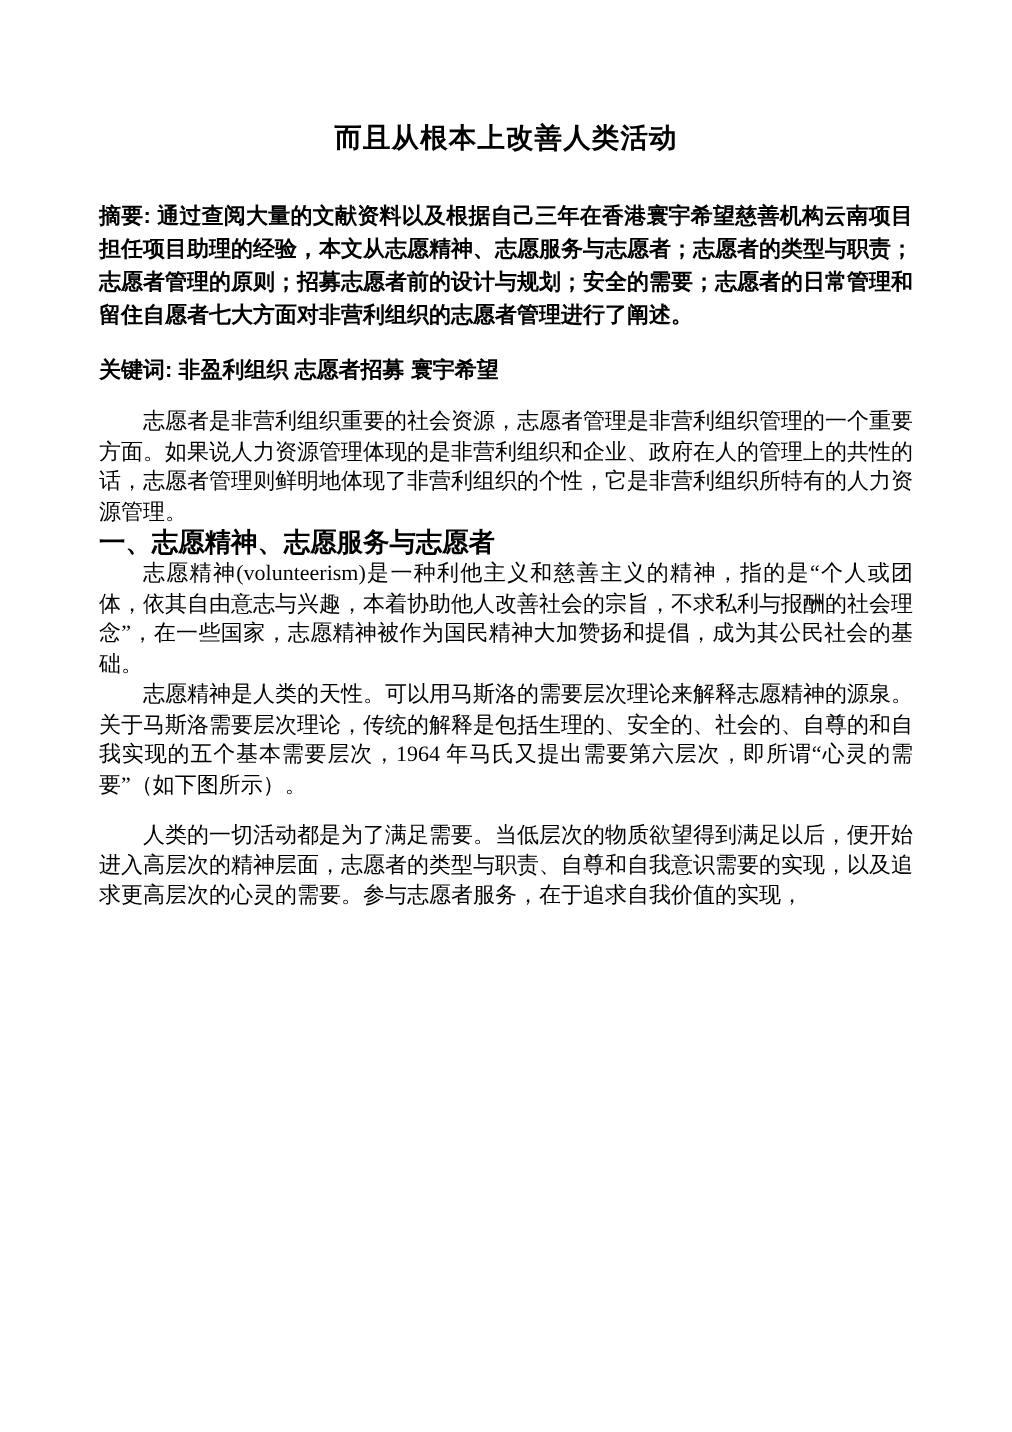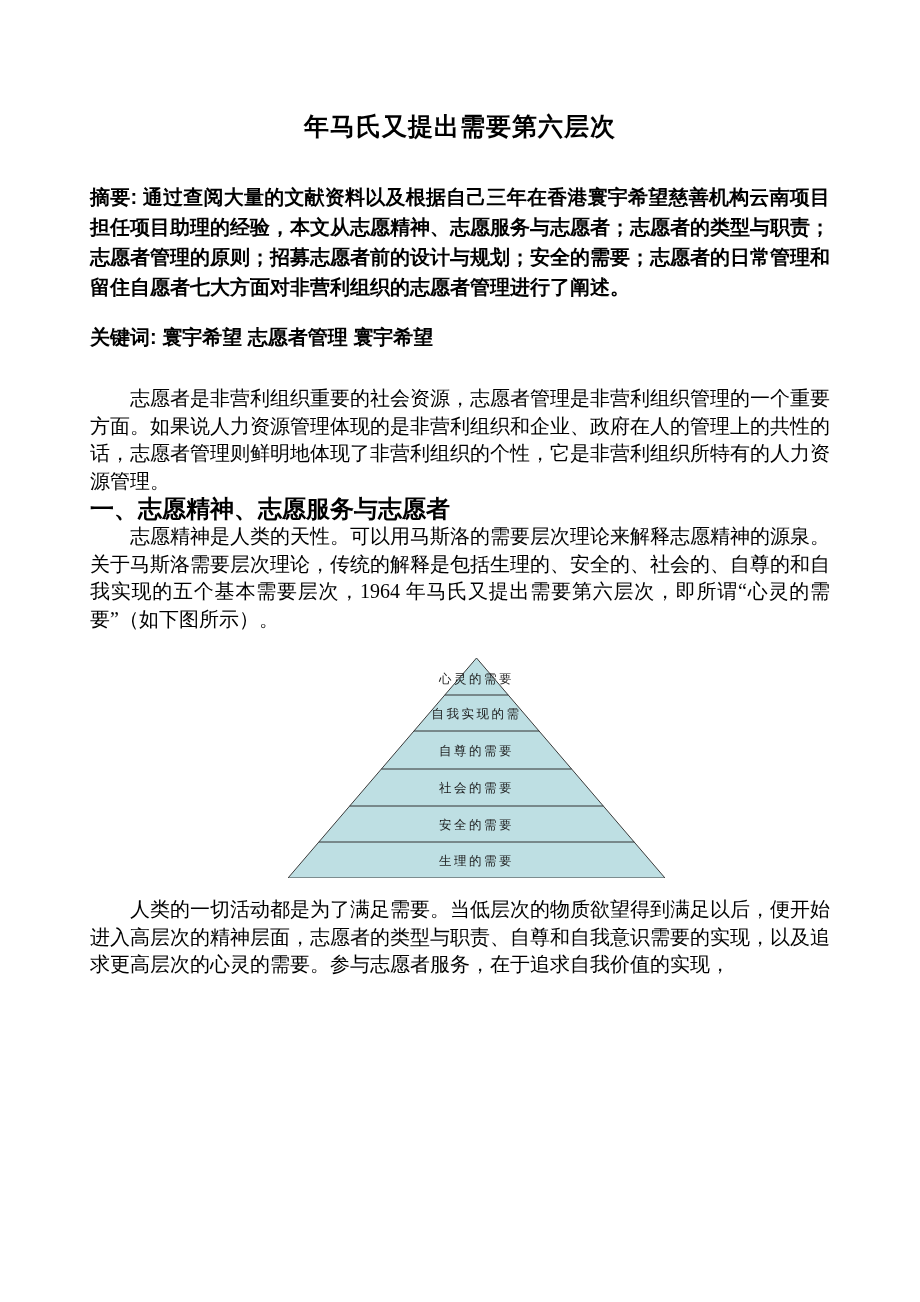--- a/index.html
+++ b/index.html
@@ -42,21 +42,21 @@
     line-height: 30px;
   }
 
   .body-para {
     margin: 0;
     font-size: 20px;
     line-height: 27.5px;
     text-align: justify;
     text-indent: 2em;
   }
-  .para-first { margin-top: 33px; }
+  .para-first { margin-top: 18px; }
 
   .section-heading {
     margin: 0;
     font-family: "Liberation Sans", sans-serif;
     font-weight: 700;
     font-size: 24px;
     line-height: 28px;
   }
 
   .pyramid-wrap {
@@ -77,48 +77,32 @@
   }
 
   .para-last { margin-top: 18px; }
 </style>
 </head>
 <body>
 
 <div class="page">
   <div class="content">
 
-    <h1 class="doc-title">年马氏又提出需要第六层次</h1>
+    <h1 class="doc-title">而且从根本上改善人类活动</h1>
 
     <p class="abstract">摘要: 通过查阅大量的文献资料以及根据自己三年在香港寰宇希望慈善机构云南项目担任项目助理的经验，本文从志愿精神、志愿服务与志愿者；志愿者的类型与职责；志愿者管理的原则；招募志愿者前的设计与规划；安全的需要；志愿者的日常管理和留住自愿者七大方面对非营利组织的志愿者管理进行了阐述。</p>
 
-    <p class="keywords">关键词: 寰宇希望 志愿者管理 寰宇希望</p>
+    <p class="keywords">关键词: 非盈利组织 志愿者招募 寰宇希望</p>
 
     <p class="body-para para-first">志愿者是非营利组织重要的社会资源，志愿者管理是非营利组织管理的一个重要方面。如果说人力资源管理体现的是非营利组织和企业、政府在人的管理上的共性的话，志愿者管理则鲜明地体现了非营利组织的个性，它是非营利组织所特有的人力资源管理。</p>
 
 
     <h2 class="section-heading">一、志愿精神、志愿服务与志愿者</h2>
 
+    <p class="body-para">志愿精神(volunteerism)是一种利他主义和慈善主义的精神，指的是“个人或团体，依其自由意志与兴趣，本着协助他人改善社会的宗旨，不求私利与报酬的社会理念”，在一些国家，志愿精神被作为国民精神大加赞扬和提倡，成为其公民社会的基础。</p>
 
     <p class="body-para">志愿精神是人类的天性。可以用马斯洛的需要层次理论来解释志愿精神的源泉。关于马斯洛需要层次理论，传统的解释是包括生理的、安全的、社会的、自尊的和自我实现的五个基本需要层次，1964 年马氏又提出需要第六层次，即所谓“心灵的需要”（如下图所示）。</p>
 
-    <div class="pyramid-wrap">
-      <svg class="pyramid-svg" viewBox="0 0 377 220" width="377" height="220">
-        <polygon points="188.5,0 0,220 377,220" stroke="#3a3a3a" stroke-width="1" fill="#bedfe3"></polygon>
-        <line class="divider" x1="156.8" y1="37" x2="220.2" y2="37"></line>
-        <line class="divider" x1="125.9" y1="73" x2="251.1" y2="73"></line>
-        <line class="divider" x1="93.4" y1="111" x2="283.6" y2="111"></line>
-        <line class="divider" x1="61.7" y1="148" x2="315.3" y2="148"></line>
-        <line class="divider" x1="30.9" y1="184" x2="346.2" y2="184"></line>
-
-        <text class="level-label" x="188.5" y="25" fill="#e03a3a">心灵的需要</text>
-        <text class="level-label" x="188.5" y="59.5">自我实现的需</text>
-        <text class="level-label" x="188.5" y="96.5">自尊的需要</text>
-        <text class="level-label" x="188.5" y="134">社会的需要</text>
-        <text class="level-label" x="188.5" y="170.5">安全的需要</text>
-        <text class="level-label" x="188.5" y="206.5">生理的需要</text>
-      </svg>
-    </div>
 
     <p class="body-para para-last">人类的一切活动都是为了满足需要。当低层次的物质欲望得到满足以后，便开始进入高层次的精神层面，志愿者的类型与职责、自尊和自我意识需要的实现，以及追求更高层次的心灵的需要。参与志愿者服务，在于追求自我价值的实现，</p>
 
   </div>
 </div>
 
 </body></html>

